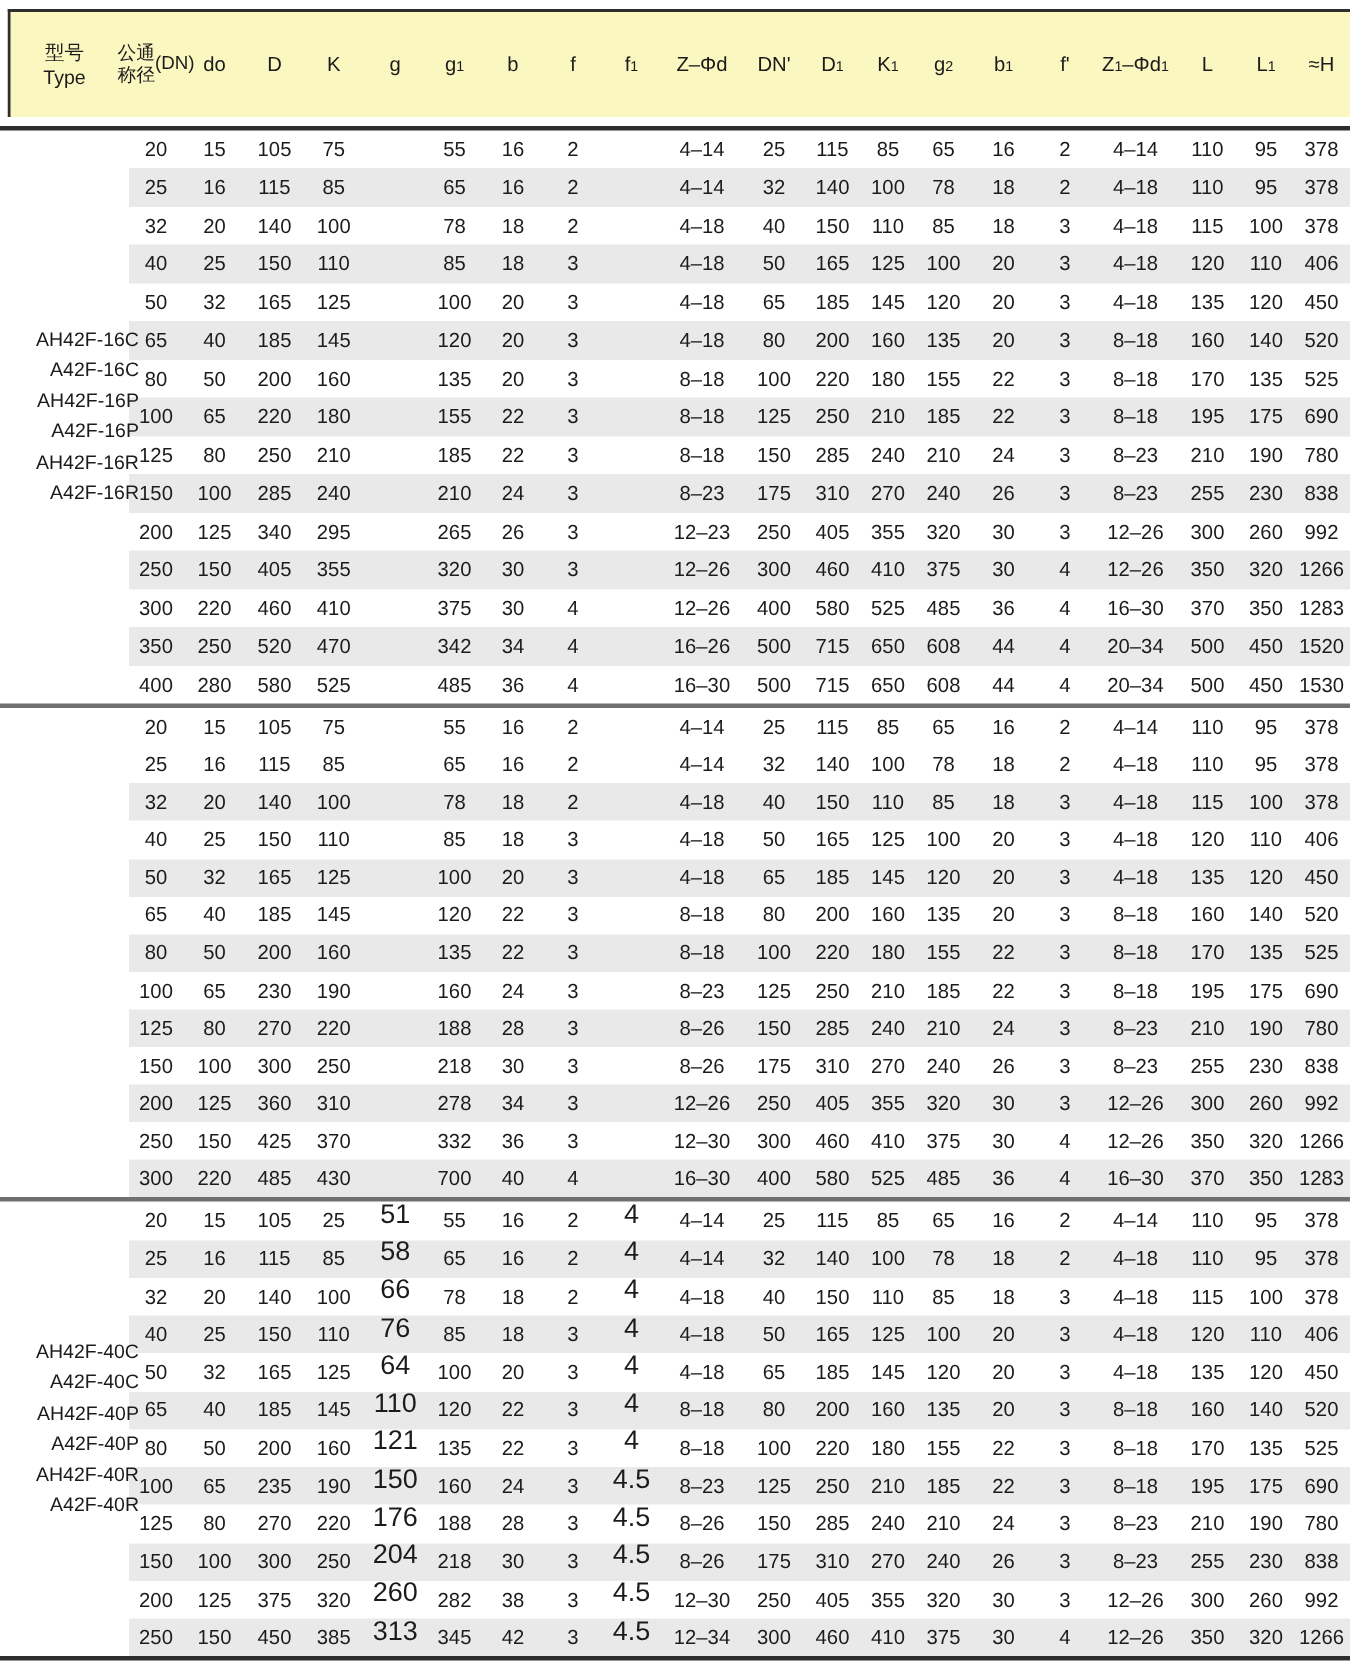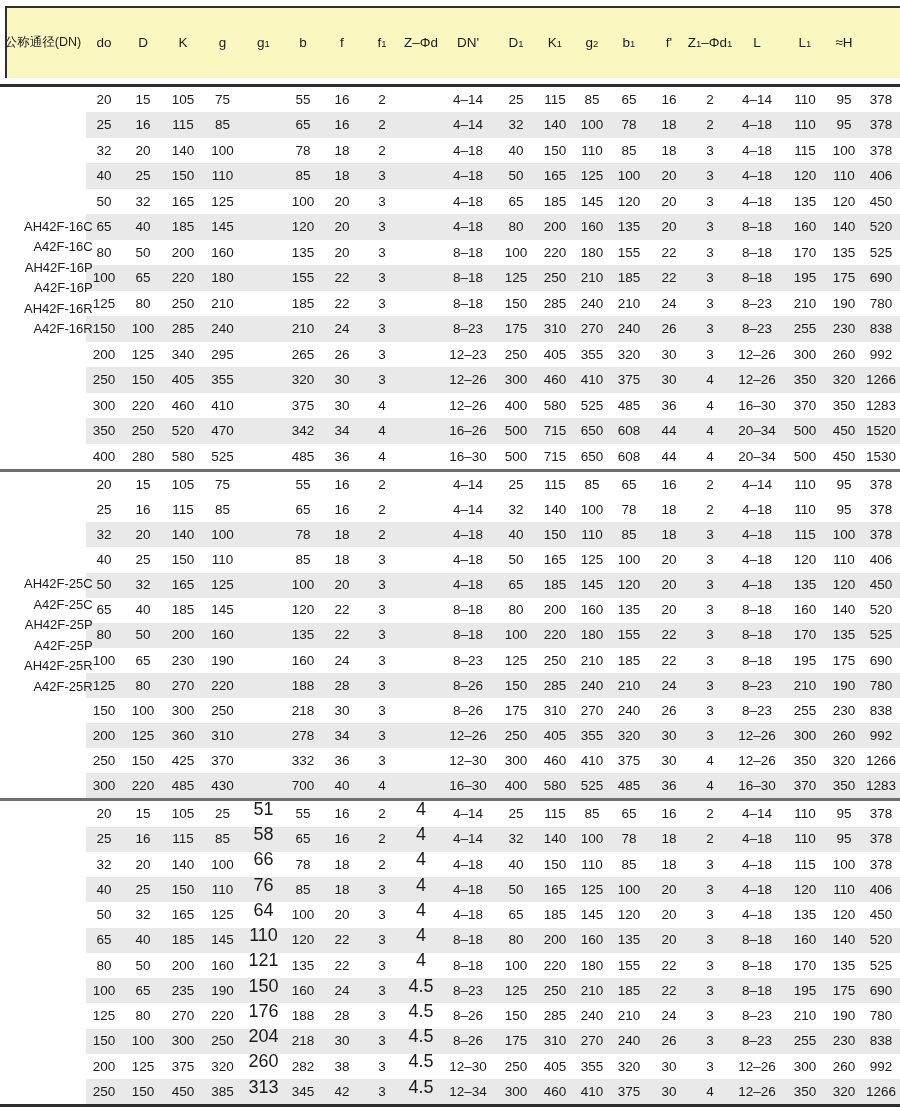--- a/index.html
+++ b/index.html
@@ -52,20 +52,24 @@
   }
 </style>
 </head>
 <body>
 
 <div class="page">
   <div class="spacer-top"></div>
 
   <div class="header-band">
     <div class="grid" id="header-grid">
+      <div class="cell corner-h">
+        <div>型号</div>
+        <div>Type</div>
+      </div>
       <div class="cell dn-h">
         <div>公称</div>
         <div>通径</div>
         <div>(DN)</div>
       </div>
 
     <div class="cell hcell">
           <span class="hwrap"><span>do</span></span>
         </div>
         <div class="cell hcell">
@@ -777,28 +781,20 @@
           <div class="cell">400</div>
           <div class="cell">580</div>
           <div class="cell">525</div>
           <div class="cell">485</div>
           <div class="cell">36</div>
           <div class="cell">4</div>
           <div class="cell">16–30</div>
           <div class="cell">370</div>
           <div class="cell">350</div>
           <div class="cell">1283</div>
-        </div>
-        <div class="group-label">
-          <div>AH42F-25C</div>
-          <div>A42F-25C</div>
-          <div>AH42F-25P</div>
-          <div>A42F-25P</div>
-          <div>AH42F-25R</div>
-          <div>A42F-25R</div>
         </div>
       </div>
       <div class="rule mid"></div>
       <div class="group g2">
         <div class="grid row">
           <div class="cell"></div>
           <div class="cell">20</div>
           <div class="cell">15</div>
           <div class="cell">105</div>
           <div class="cell">25</div>
@@ -1065,20 +1061,28 @@
           <div class="cell">460</div>
           <div class="cell">410</div>
           <div class="cell">375</div>
           <div class="cell">30</div>
           <div class="cell">4</div>
           <div class="cell">12–26</div>
           <div class="cell">350</div>
           <div class="cell">320</div>
           <div class="cell">1266</div>
         </div>
+        <div class="group-label">
+          <div>AH42F-40C</div>
+          <div>A42F-40C</div>
+          <div>AH42F-40P</div>
+          <div>A42F-40P</div>
+          <div>AH42F-40R</div>
+          <div>A42F-40R</div>
+        </div>
       </div>
     </div>
 
   <div class="rule heavy"></div>
 
   <div class="border-top"></div>
   <div class="border-left"></div>
   <div class="corner-mask"></div>
 </div>
 

